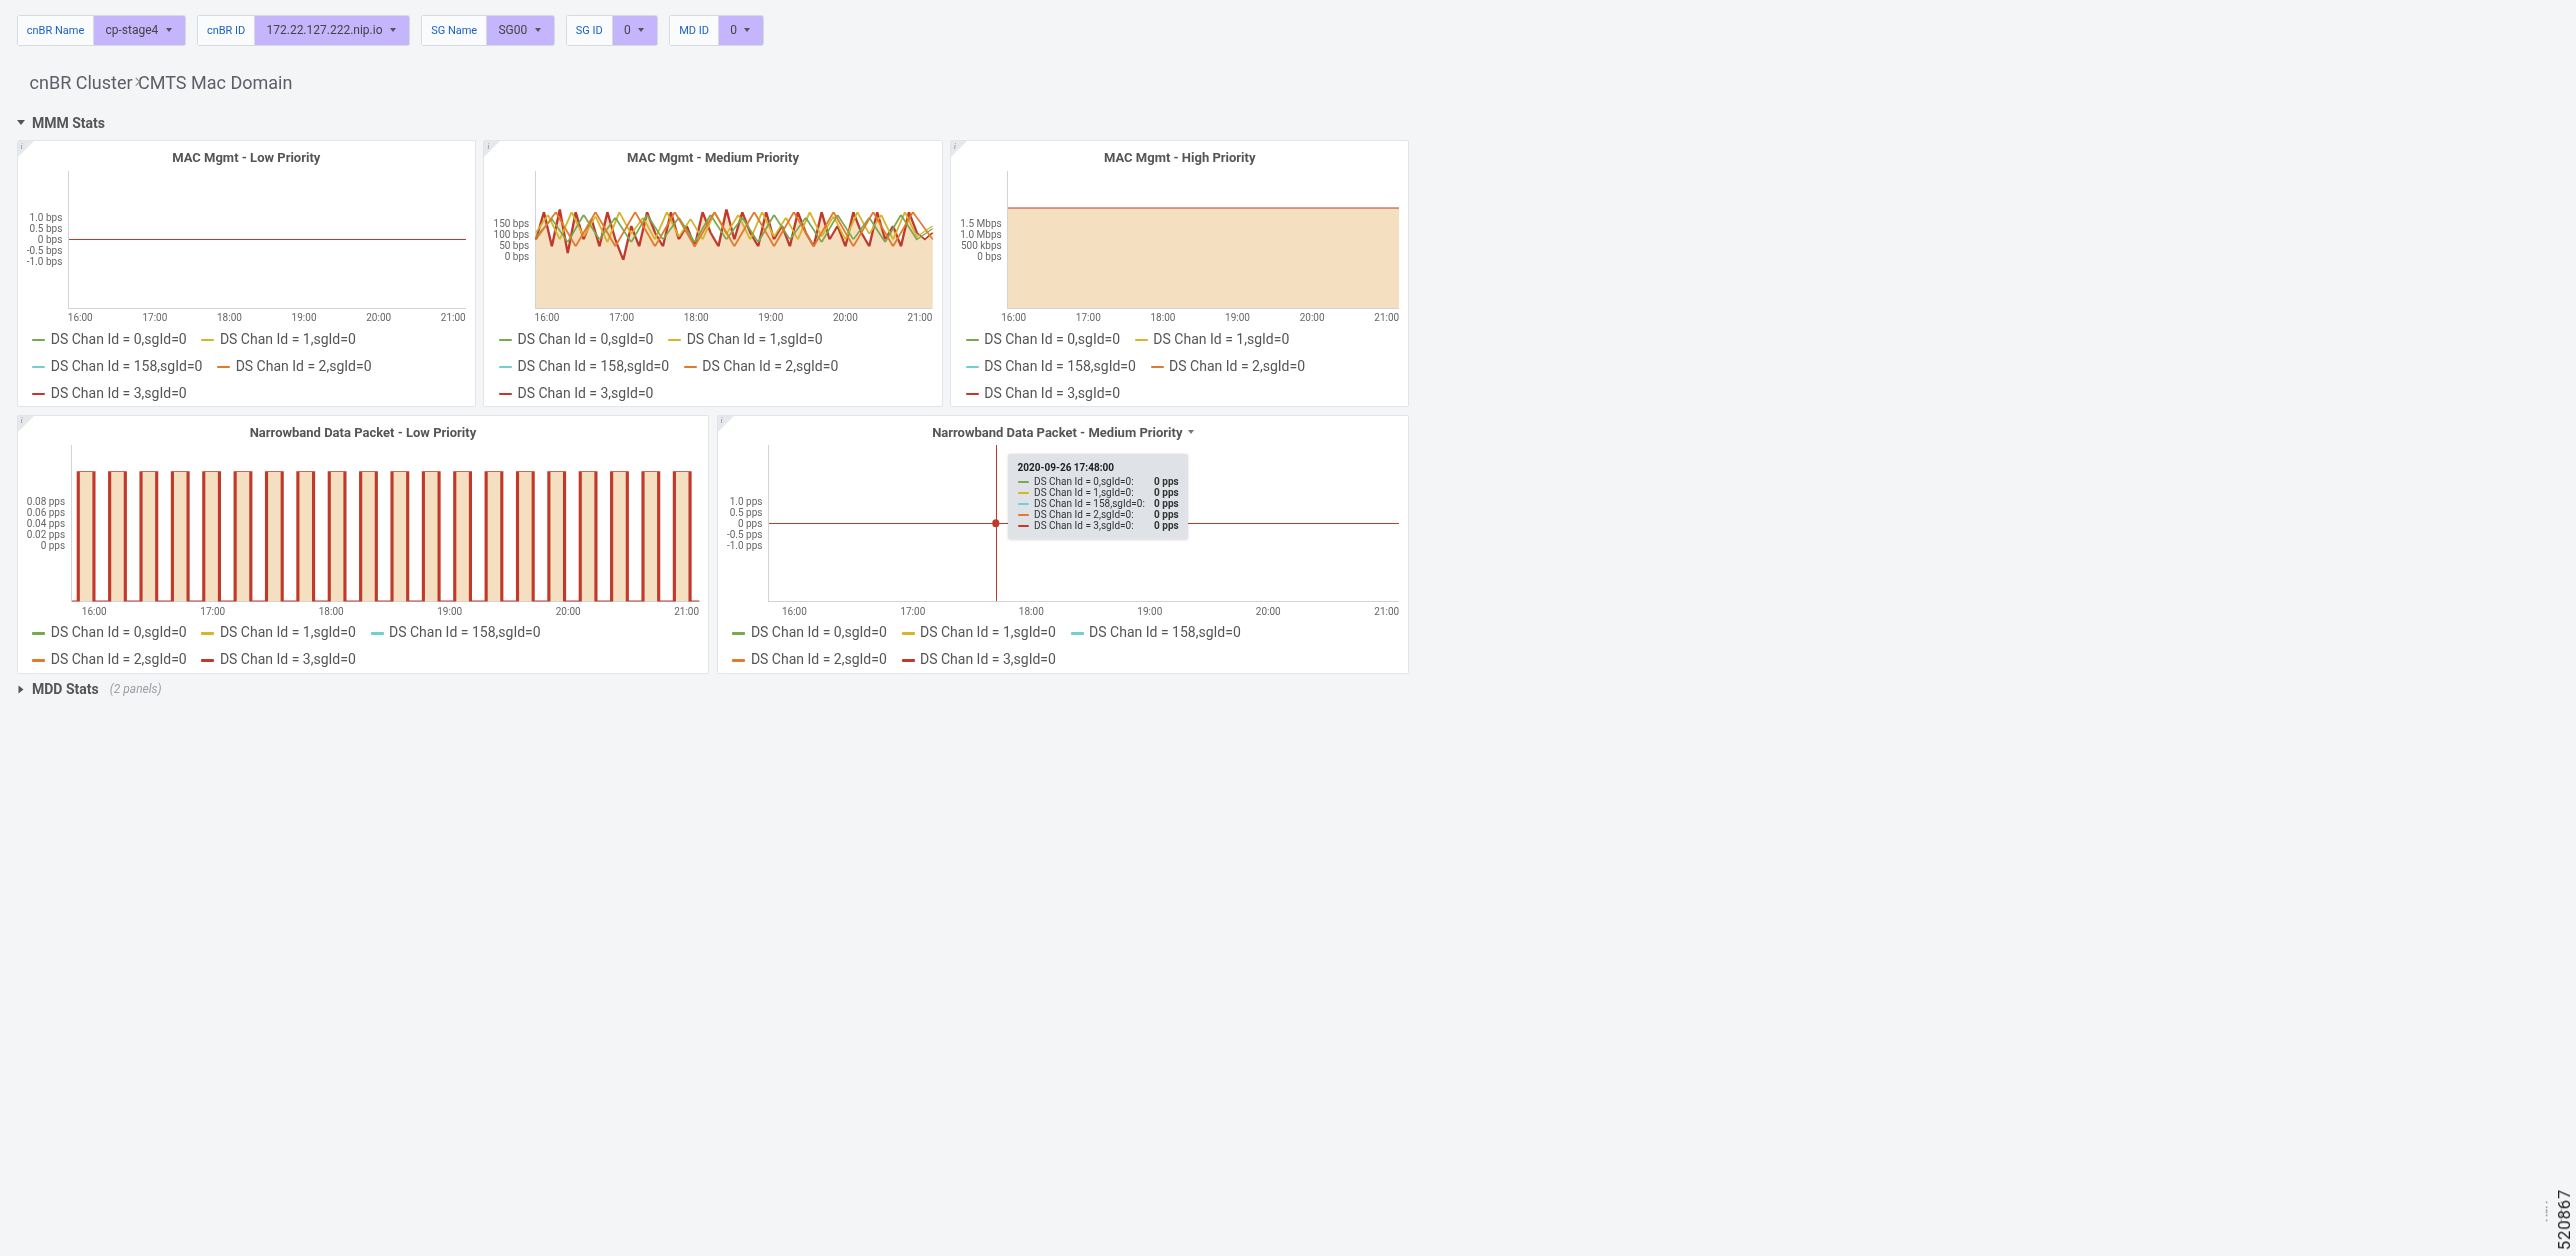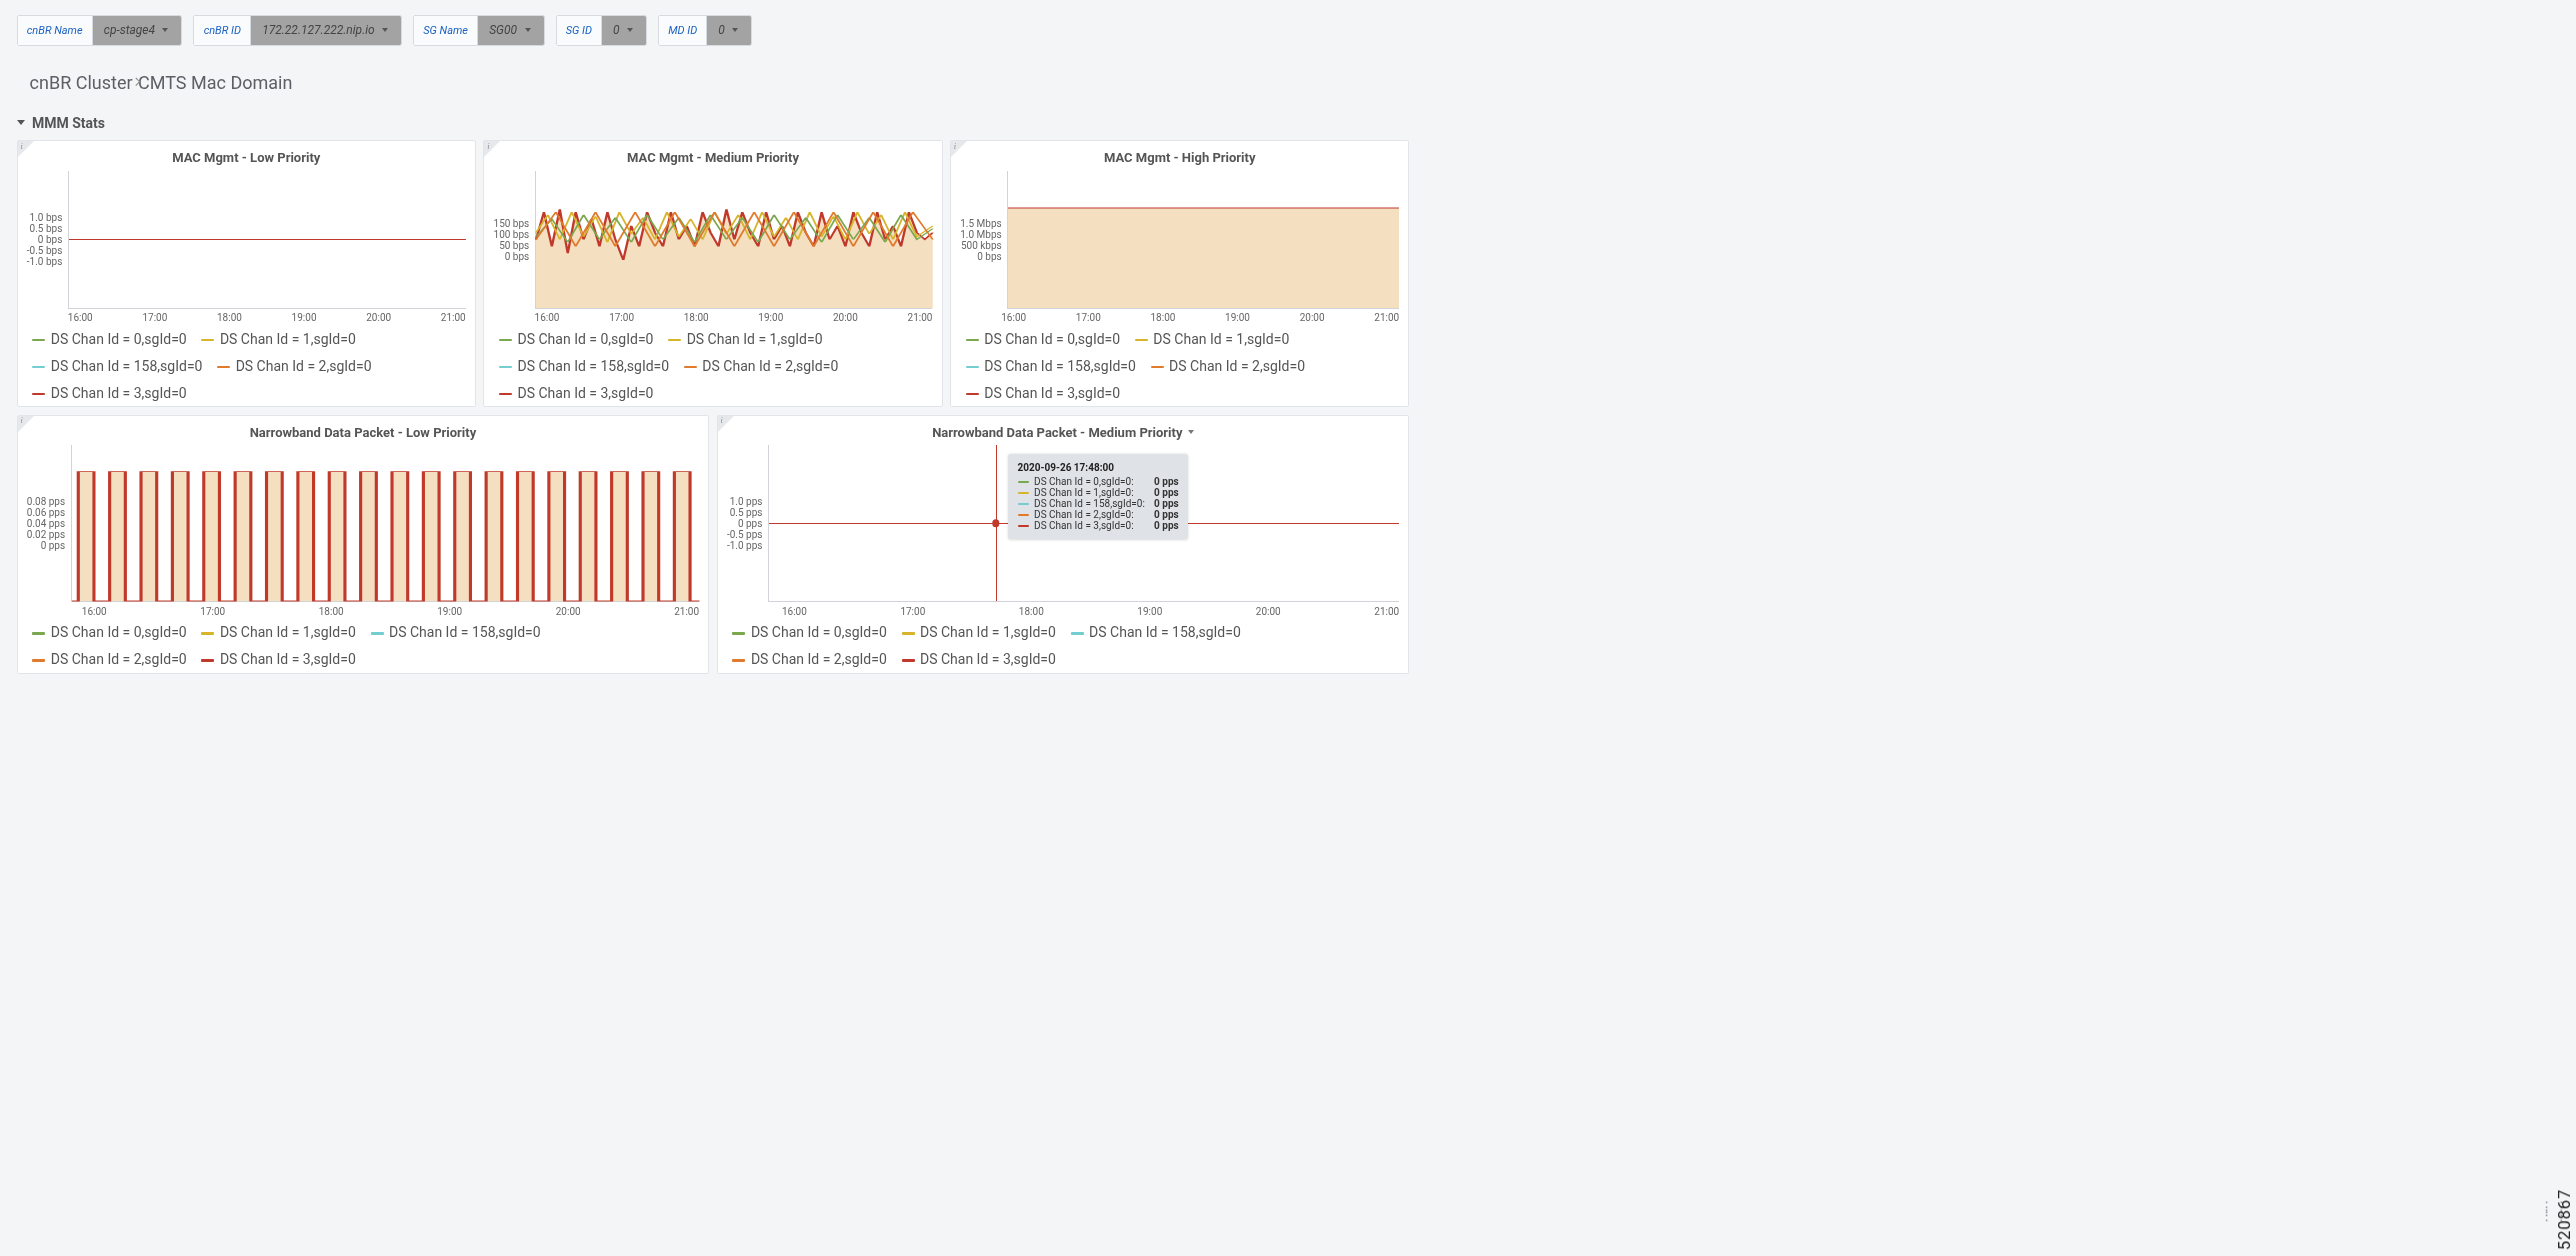--- a/index.html
+++ b/index.html
@@ -1,21 +1,21 @@
 <!DOCTYPE html>
 <html style="font-size:14.7px"><head>
 <meta charset="utf-8">
 <style>
   * { box-sizing: border-box; margin: 0; padding: 0; }
   body { font-family: -apple-system, BlinkMacSystemFont, "Segoe UI", Roboto, Helvetica, Arial, sans-serif; background: #f4f5f7; color: #444; font-size: 12px; overflow-x: hidden; }
   .page { padding: 14.7px 16.6px 37px 16.6px; width: 1426px; }
 
   
   .filter-row { display: flex; flex-wrap: wrap; gap: 11px; margin-bottom: 26px; }
-  .filter { display: inline-flex; align-items: stretch; height: 31px; border: 0.9px solid #d7dbe0; border-radius: 2.8px; background: #a3a3a3; font-style: italic; }
+  .filter { display: inline-flex; align-items: stretch; height: 31px; border: 0.9px solid #d7dbe0; border-radius: 2.8px; background: #c4b5fd; }
   .filter-label { display:flex; align-items:center; padding: 0 9.2px; color: #1b62c2; font-size: 11px; border-right: 0.9px solid #d7dbe0; background: #fafbfd; }
   .filter-value { display:flex; align-items:center; padding: 0 13px 0 11px; color:#444; font-size: 12px; gap:7.4px; }
   .caret { width:0; height:0; border-left:3.7px solid transparent; border-right:3.7px solid transparent; border-top:4.6px solid #555; }
 
   
   .breadcrumb { display:flex; align-items:center; color:#5c5f66; margin: 7.4px 0 22px 13px; font-size: 18px; }
   .breadcrumb .chev { width:5.5px; height:5.5px; border-right:1.8px solid #888; border-bottom:1.8px solid #888; transform:rotate(-45deg); }
 
   
   .section-header { display:flex; align-items:center; gap:7.4px; margin: 7.4px 0 9.2px 0; font-size: 14px; font-weight:700; color:#555; }
@@ -317,18 +317,23 @@
       <div class="legend" id="legend-nbmed">
           <span><span class="swatch" style="background: rgb(122, 168, 79);"></span>DS Chan Id = 0,sgId=0</span>
           <span><span class="swatch" style="background: rgb(214, 181, 42);"></span>DS Chan Id = 1,sgId=0</span>
           <span><span class="swatch" style="background: rgb(116, 205, 209);"></span>DS Chan Id = 158,sgId=0</span>
           <span><span class="swatch" style="background: rgb(224, 123, 46);"></span>DS Chan Id = 2,sgId=0</span>
           <span><span class="swatch" style="background: rgb(192, 57, 43);"></span>DS Chan Id = 3,sgId=0</span>
         </div>
     </div>
   </div>
 
+  <div class="section-header collapsed">
+    <span class="toggle"></span>
+    <span>MDD Stats</span>
+    <span class="meta">(2 panels)</span>
+  </div>
 
 </div>
 
 <div class="drag-handle">⋮⋮<br>⋮⋮</div>
 <div class="side-num">520867</div>
 
 
 </body></html>

